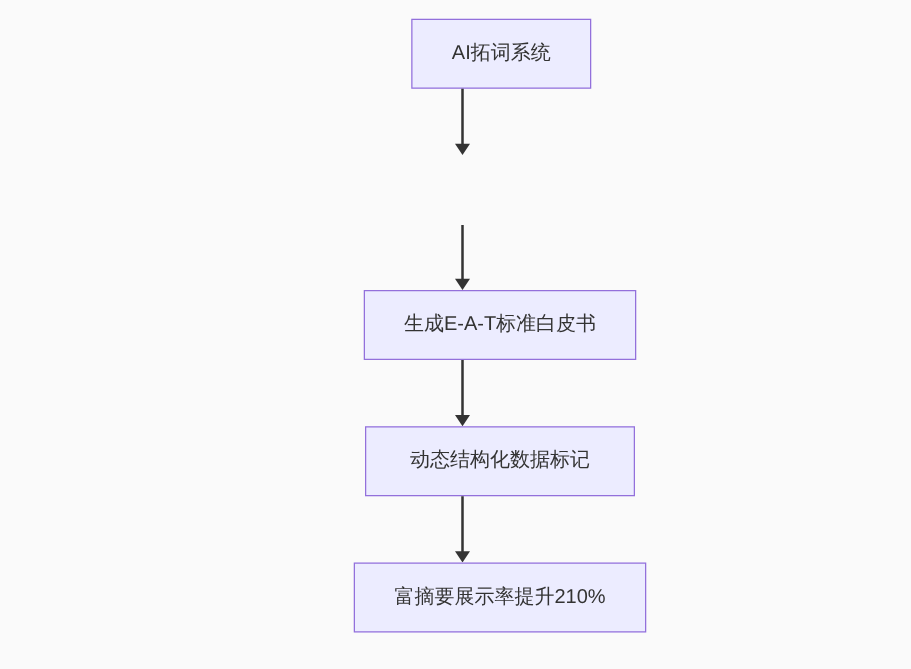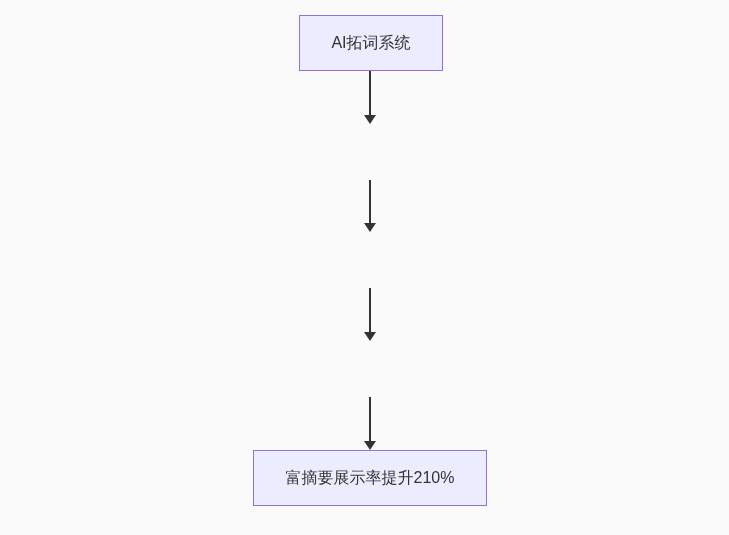--- a/index.html
+++ b/index.html
@@ -31,20 +31,21 @@
     background: var(--node-fill);
     border: 1.5px solid var(--node-border);
     color: var(--text);
     font-size: 16px;
     line-height: 1;
     display: flex;
     align-items: center;
     justify-content: center;
     text-align: center;
     white-space: nowrap;
+    margin-left: 30px;
   }
   .edge {
     position: absolute;
     width: 12px;
   }
   .edge-line {
     position: absolute;
     left: 5px;
     top: 0;
     width: 2px;
@@ -84,26 +85,28 @@
     <div class="edge-line"></div>
     <div class="edge-head"></div>
   </div>
 
 
   <div class="edge" id="edge-1">
     <div class="edge-line"></div>
     <div class="edge-head"></div>
   </div>
 
+  <div class="flow-node" id="node-2">生成E-A-T标准白皮书</div>
 
   <div class="edge" id="edge-2">
     <div class="edge-line"></div>
     <div class="edge-head"></div>
   </div>
 
+  <div class="flow-node" id="node-3">动态结构化数据标记</div>
 
   <div class="edge" id="edge-3">
     <div class="edge-line"></div>
     <div class="edge-head"></div>
   </div>
 
   <div class="flow-node" id="node-4">富摘要展示率提升210%</div>
 
 </div>
 

